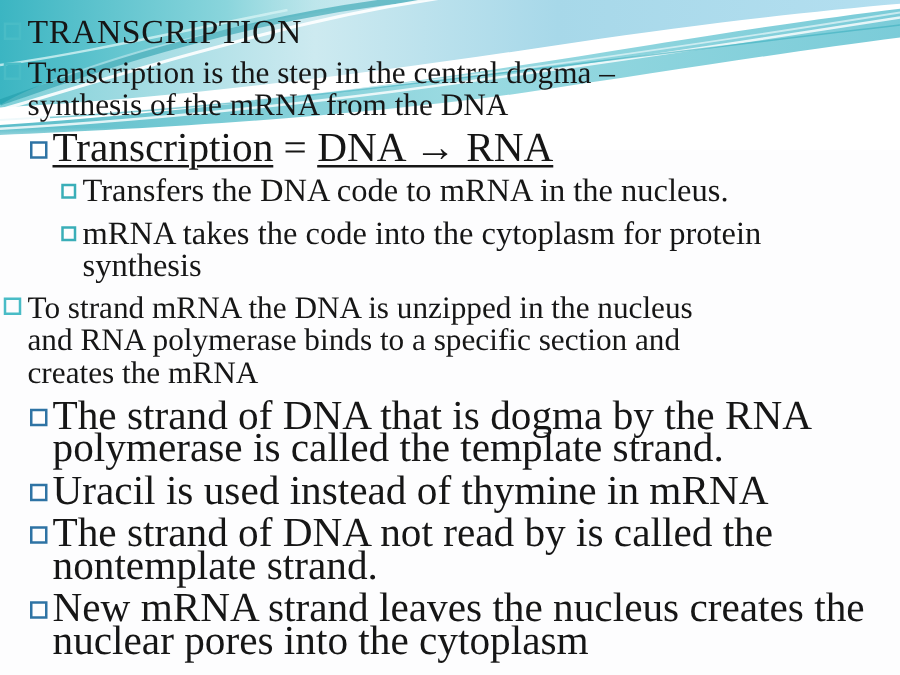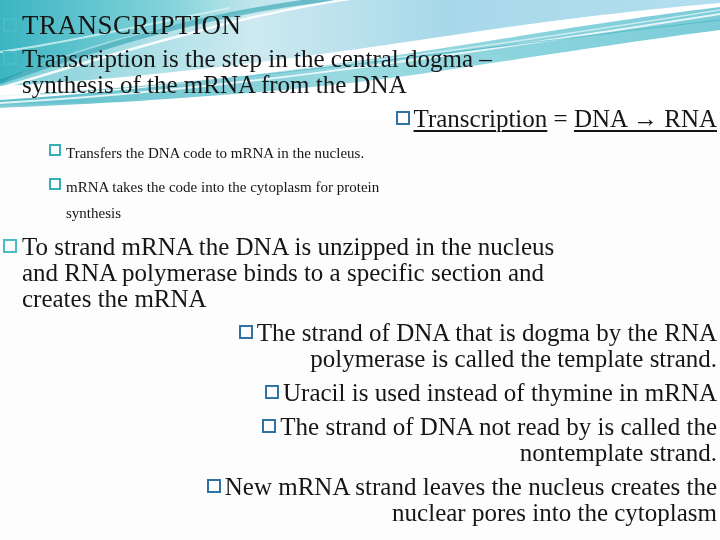--- a/index.html
+++ b/index.html
@@ -16,22 +16,22 @@
     background:var(--bg);
     overflow:hidden;
     font-family:"Liberation Serif","DejaVu Serif",serif;
     color:var(--text);
   }
   .header-art{position:absolute;top:0;left:0;width:720px;height:120px;pointer-events:none;}
   .content{position:absolute;top:12px;left:3px;width:714px;}
   .item{line-height:26px;margin-top:8px;}
   .item:first-child{margin-top:0;}
   .level-1{font-size:25px;padding-left:19px;}
-  .level-2{font-size:25px;padding-left:39px;text-align:right;}
-  .level-3{font-size:15px;padding-left:63px;}
+  .level-2{font-size:33px;padding-left:39px;}
+  .level-3{font-size:26px;padding-left:63px;}
   .title-item{font-size:27px;letter-spacing:0.5px;}
   .bullet{
     display:inline-block;box-sizing:border-box;
     background:transparent;border:2px solid var(--b1);
     transform:translateY(-2px);
   }
   .level-1 .bullet{width:14px;height:14px;margin-left:-19px;margin-right:5px;border-color:var(--b1);}
   .level-2 .bullet{width:14px;height:14px;margin-left:-18px;margin-right:4px;border-color:var(--b2);}
   .level-3 .bullet{width:12px;height:12px;margin-left:-17px;margin-right:5px;border-color:var(--b3);}
   .u{

